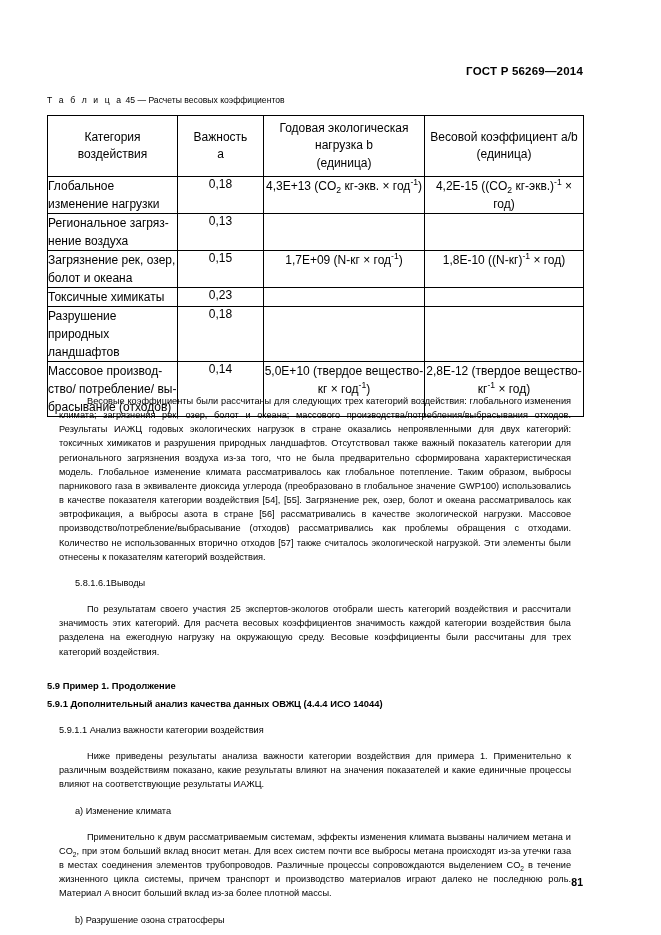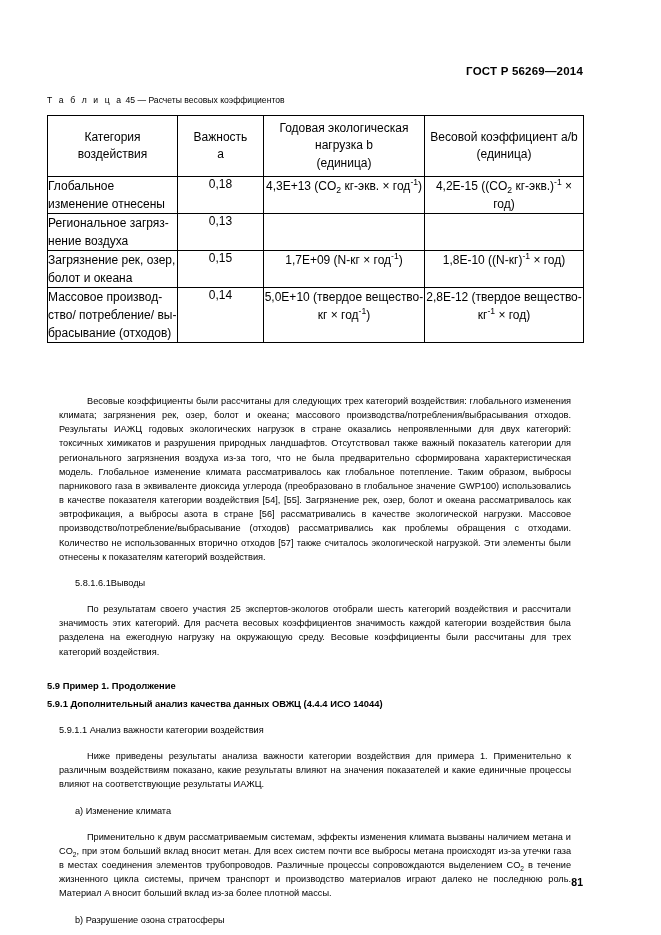--- a/index.html
+++ b/index.html
@@ -177,36 +177,48 @@
           <div>(единица)</div>
         </th>
         <th>
           <div>Весовой коэффициент a/b</div>
           <div>(единица)</div>
         </th>
       </tr>
     </thead>
     <tbody>
       <tr class="rowtall">
-        <td class="c-cat">Глобальное изменение отнесены</td>
+        <td class="c-cat">Глобальное изменение нагрузки</td>
         <td class="c-imp">0,18</td>
         <td class="c-load">4,3E+13 (CO<sub>2</sub> кг-экв. × год<sup>-1</sup>)</td>
         <td class="c-wcoef">4,2E-15 ((CO<sub>2</sub> кг-экв.)<sup>-1</sup> × год)</td>
       </tr>
       <tr class="rowtall">
         <td class="c-cat">Региональное загряз-нение воздуха</td>
         <td class="c-imp">0,13</td>
         <td class="c-load"></td>
         <td class="c-wcoef"></td>
       </tr>
       <tr class="rowtall">
         <td class="c-cat">Загрязнение рек, озер, болот и океана</td>
         <td class="c-imp">0,15</td>
         <td class="c-load">1,7E+09 (N-кг × год<sup>-1</sup>)</td>
         <td class="c-wcoef">1,8E-10 ((N-кг)<sup>-1</sup> × год)</td>
+      </tr>
+      <tr>
+        <td class="c-cat">Токсичные химикаты</td>
+        <td class="c-imp">0,23</td>
+        <td class="c-load"></td>
+        <td class="c-wcoef"></td>
+      </tr>
+      <tr class="rowtall">
+        <td class="c-cat">Разрушение природных ландшафтов</td>
+        <td class="c-imp">0,18</td>
+        <td class="c-load"></td>
+        <td class="c-wcoef"></td>
       </tr>
       <tr>
         <td class="c-cat" style="height:46px">Массовое производ-ство/ потребление/ вы-брасывание (отходов)</td>
         <td class="c-imp">0,14</td>
         <td class="c-load">5,0E+10 (твердое вещество-кг × год<sup>-1</sup>)</td>
         <td class="c-wcoef">2,8E-12 (твердое вещество-кг<sup>-1</sup> × год)</td>
       </tr>
     </tbody>
   </table>
 

